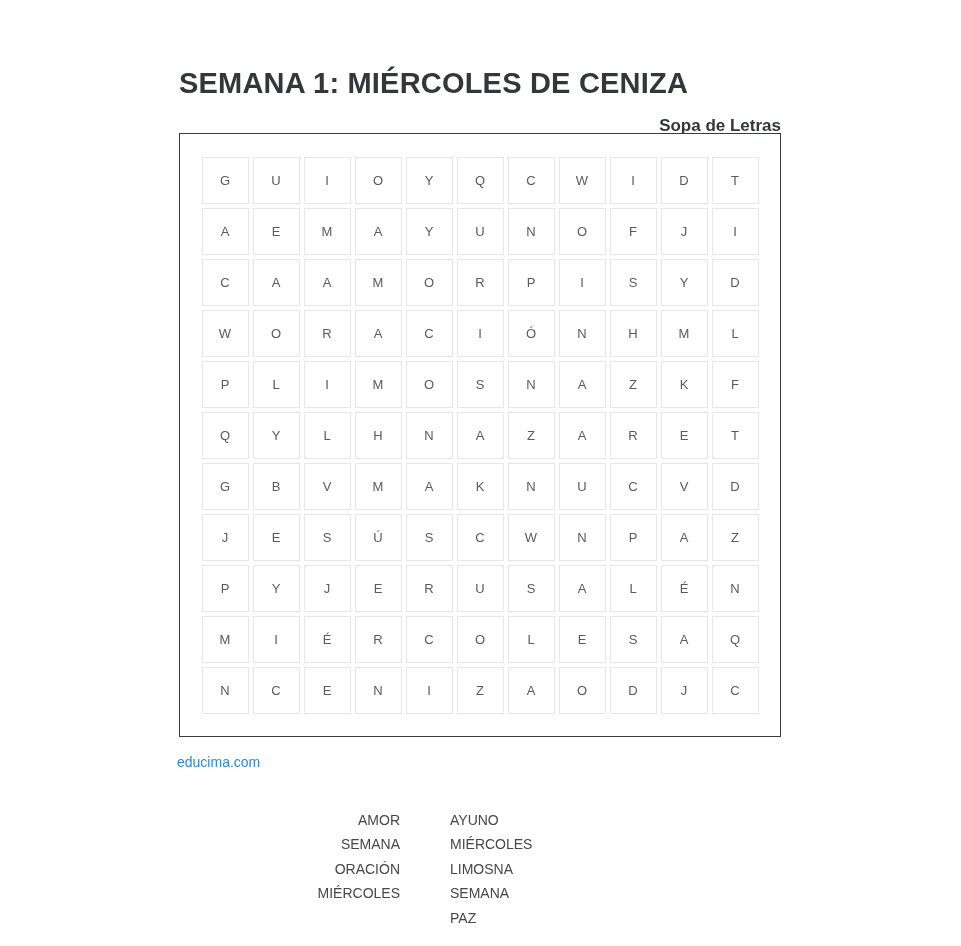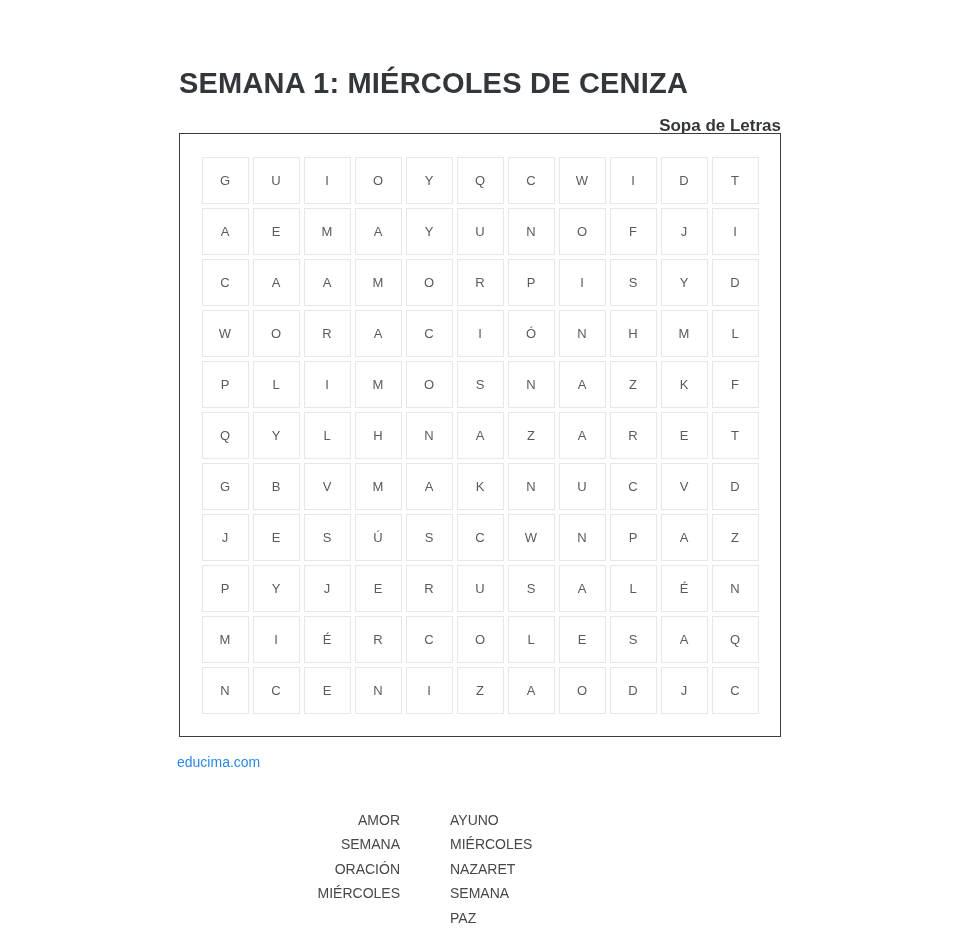--- a/index.html
+++ b/index.html
@@ -234,19 +234,19 @@
   <div class="word-list">
     <div class="word-col left" id="word-col-left">
         <div class="word">AMOR</div>
         <div class="word">SEMANA</div>
         <div class="word">ORACIÓN</div>
         <div class="word">MIÉRCOLES</div>
       </div>
     <div class="word-col right" id="word-col-right">
         <div class="word">AYUNO</div>
         <div class="word">MIÉRCOLES</div>
-        <div class="word">NAZARET</div>
+        <div class="word">LIMOSNA</div>
         <div class="word">SEMANA</div>
         <div class="word">PAZ</div>
       </div>
   </div>
 
 </div>
 
 </body></html>

